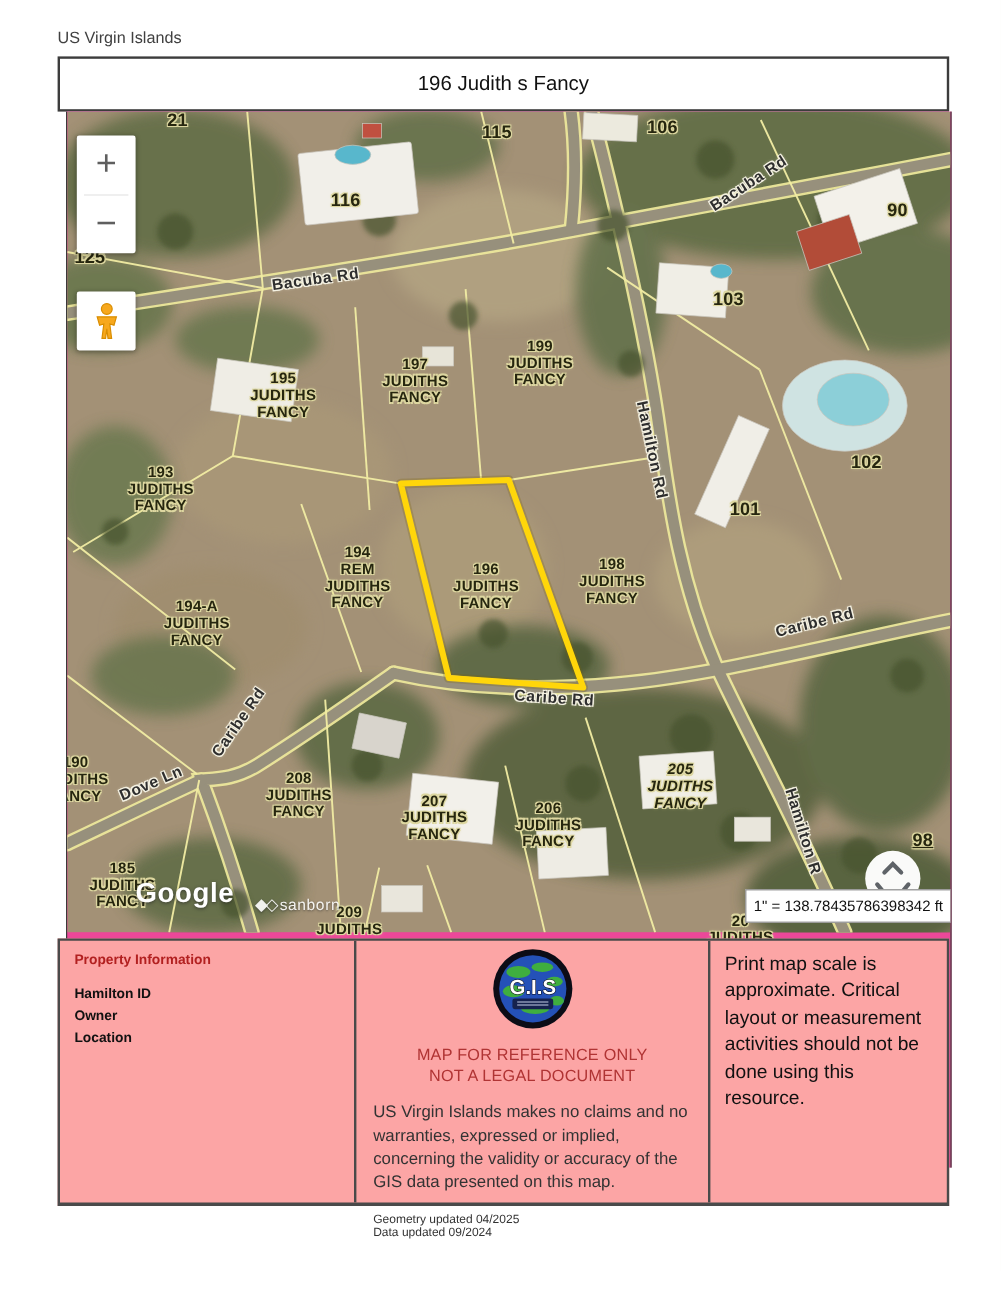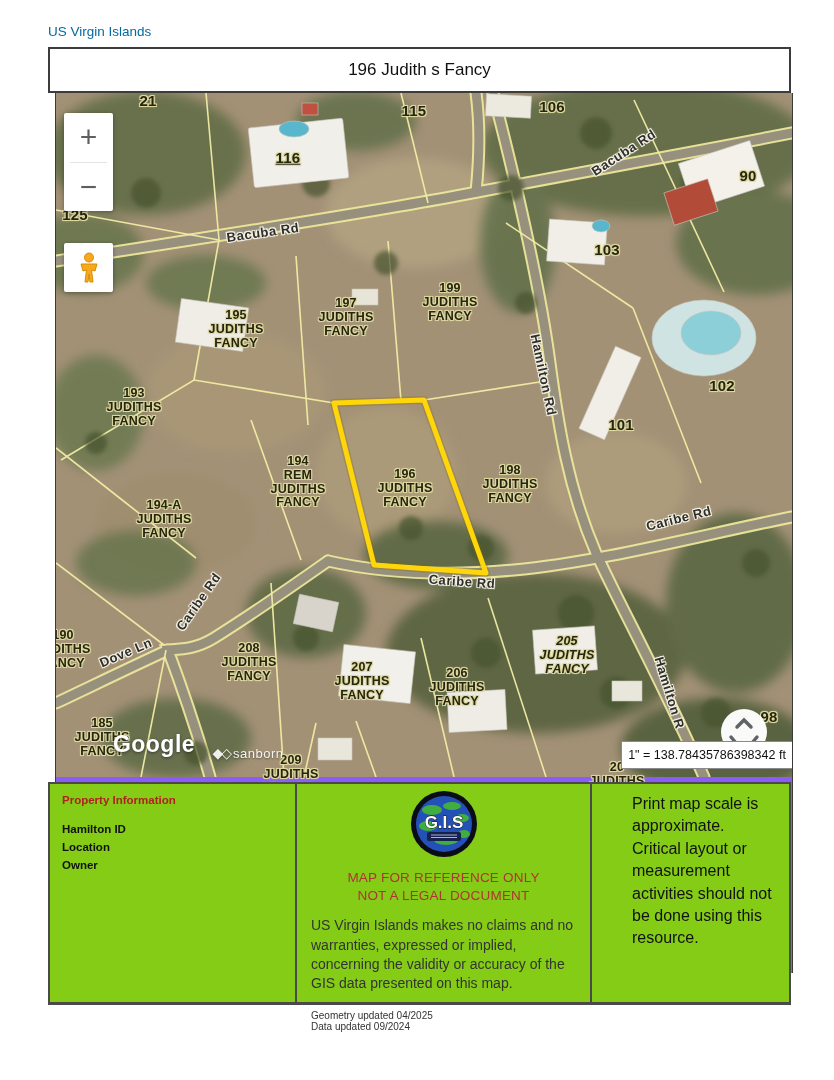--- a/index.html
+++ b/index.html
@@ -1,27 +1,27 @@
 <!DOCTYPE html>
 <html><head>
 <meta charset="utf-8">
 <style>
   html,body{margin:0;padding:0;background:#fff;}
   .page{position:relative;width:834px;height:1080px;background:#fff;
         font-family:"Liberation Sans",sans-serif;overflow:hidden;}
 
   
-  .region-label{position:absolute;left:48px;top:24px;font-size:13.5px;color:#0369a1;}
+  .region-label{position:absolute;left:48px;top:24px;font-size:13.5px;color:#404040;}
   .title-box{position:absolute;left:48px;top:47px;width:739px;height:42px;
              border:2px solid #3c3c3c;background:#fff;display:flex;align-items:center;justify-content:center;}
   .title-box .title{font-size:17px;color:#111;}
 
   
   .map{position:absolute;left:55px;top:93px;width:736px;height:880px;overflow:hidden;
-       background:#8b5cf6;border-left:1px solid #3a3a3a;border-right:1px solid #3a3a3a;}
+       background:#ec4899;border-left:1px solid #3a3a3a;border-right:1px solid #3a3a3a;}
   .map svg.art{position:absolute;left:0;top:0;}
 
   .map-label{position:absolute;transform:translate(-50%,-50%);font-weight:bold;text-align:center;
              white-space:pre-line;line-height:1.1;color:#26260f;letter-spacing:.2px;pointer-events:none;
              text-shadow:-1px -1px 0 #ddd7a0,1px -1px 0 #ddd7a0,-1px 1px 0 #ddd7a0,1px 1px 0 #ddd7a0,0 0 3px #ddd7a0;}
   .map-label.parcel{font-size:12.5px;}
   .map-label.num{font-size:15px;}
   .map-label.road{color:#2e2e2e;font-size:13px;letter-spacing:.6px;
              text-shadow:-1px -1px 0 #f4f1e2,1px -1px 0 #f4f1e2,-1px 1px 0 #f4f1e2,1px 1px 0 #f4f1e2,0 0 3px #f4f1e2;}
 
@@ -40,33 +40,33 @@
             font-size:13px;color:#fff;opacity:.9;text-shadow:0 1px 2px rgba(40,40,40,.7);letter-spacing:.5px;}
   .sanborn .dia{font-size:14px;letter-spacing:-2px;margin-right:3px;}
 
   .compass{position:absolute;left:664px;top:615px;width:48px;height:48px;}
   .scale-box{position:absolute;left:565px;top:648px;width:170px;height:26px;background:#fff;
             border:1px solid #8a8a8a;display:flex;align-items:center;justify-content:center;
             font-size:12.5px;color:#111;white-space:nowrap;}
 
   
   .footer{position:absolute;left:48px;top:782px;width:739px;height:218px;
-          border:2px solid #4a4a4a;border-bottom-width:3px;display:flex;background:#84cc16;}
+          border:2px solid #4a4a4a;border-bottom-width:3px;display:flex;background:#fca5a5;}
   .fcell{box-sizing:border-box;}
   .fcell.left{width:247px;border-right:2px solid #4a4a4a;padding:10px 12px;}
   .fcell.center{width:295px;border-right:2px solid #4a4a4a;padding:6px 14px;text-align:center;}
   .fcell.right{flex:1;padding:9px 12px;}
   .pi-heading{color:#b22020;font-weight:bold;font-size:11.5px;}
   .pi-fields{margin-top:15px;}
   .pfield{font-weight:bold;font-size:11.5px;color:#111;line-height:1.55;}
   .warning{color:#b03434;font-size:13.5px;line-height:1.35;margin-top:7px;letter-spacing:.2px;}
   .disclaimer{text-align:left;font-size:14px;color:#333;line-height:1.38;margin-top:11px;}
   .updated{text-align:left;font-size:10px;color:#333;margin-top:16px;}
   .updated2{text-align:left;font-size:10px;color:#333;margin-top:0;}
-  .scale-note{font-size:16px;color:#111;line-height:1.4;margin-left:28px;}
+  .scale-note{font-size:16px;color:#111;line-height:1.4;}
 </style>
 </head>
 <body>
 
 <div class="page">
 
   <div class="region-label">US Virgin Islands</div>
 
   <div class="title-box">
     <div class="title">196 Judith s Fancy</div>
@@ -196,21 +196,21 @@
       </g>
 
       <polygon points="278,310 368,307 430,480 318,472" fill="none" stroke="#7c6200" stroke-width="8" opacity="0.25" stroke-linejoin="round"></polygon>
       <polygon points="278,310 368,307 430,480 318,472" fill="none" stroke="#ffd60a" stroke-width="5" stroke-linejoin="round"></polygon>
     </svg>
 
     <div>
         <div class="map-label num" style="left: 92px; top: 8px; transform: translate(-50%, -50%);">21</div>
         <div class="map-label num" style="left: 358px; top: 18px; transform: translate(-50%, -50%);">115</div>
         <div class="map-label num" style="left: 496px; top: 14px; transform: translate(-50%, -50%);">106</div>
-        <div class="map-label num" style="left: 232px; top: 65px; transform: translate(-50%, -50%); text-decoration: underline;">116</div>
+        <div class="map-label num" style="left: 232px; top: 75px; transform: translate(-50%, -50%);">116</div>
         <div class="map-label num" style="left: 692px; top: 83px; transform: translate(-50%, -50%);">90</div>
         <div class="map-label num" style="left: 19px; top: 122px; transform: translate(-50%, -50%);">125</div>
         <div class="map-label num" style="left: 551px; top: 157px; transform: translate(-50%, -50%);">103</div>
         <div class="map-label parcel" style="left: 180px; top: 237px; transform: translate(-50%, -50%);">195
 JUDITHS
 FANCY</div>
         <div class="map-label parcel" style="left: 290px; top: 225px; transform: translate(-50%, -50%);">197
 JUDITHS
 FANCY</div>
         <div class="map-label parcel" style="left: 394px; top: 210px; transform: translate(-50%, -50%);">199
@@ -242,21 +242,21 @@
 FANCY</div>
         <div class="map-label parcel" style="left: 511px; top: 563px; transform: translate(-50%, -50%); font-style: italic;">205
 JUDITHS
 FANCY</div>
         <div class="map-label parcel" style="left: 306px; top: 589px; transform: translate(-50%, -50%);">207
 JUDITHS
 FANCY</div>
         <div class="map-label parcel" style="left: 401px; top: 595px; transform: translate(-50%, -50%);">206
 JUDITHS
 FANCY</div>
-        <div class="map-label num" style="left: 713px; top: 624px; transform: translate(-50%, -50%);">98</div>
+        <div class="map-label num" style="left: 713px; top: 608px; transform: translate(-50%, -50%); text-decoration: underline;">98</div>
         <div class="map-label parcel" style="left: 46px; top: 645px; transform: translate(-50%, -50%);">185
 JUDITHS
 FANCY</div>
         <div class="map-label parcel" style="left: 235px; top: 682px; transform: translate(-50%, -50%);">209
 JUDITHS
 FANCY</div>
         <div class="map-label parcel" style="left: 561px; top: 682px; transform: translate(-50%, -50%);">20
 JUDITHS</div>
         <div class="map-label road" style="left: 207px; top: 140px; transform: translate(-50%, -50%) rotate(-8deg);">Bacuba Rd</div>
         <div class="map-label road" style="left: 568px; top: 60px; transform: translate(-50%, -50%) rotate(-33deg);">Bacuba Rd</div>
@@ -300,22 +300,22 @@
     <div class="scale-box">
       <span>1" = 138.78435786398342 ft</span>
     </div>
   </div>
 
   <div class="footer">
     <div class="fcell left">
       <div class="pi-heading">Property Information</div>
       <div class="pi-fields">
           <div class="pfield">Hamilton ID</div>
+          <div class="pfield">Owner</div>
           <div class="pfield">Location</div>
-          <div class="pfield">Owner</div>
         </div>
     </div>
     <div class="fcell center">
       <svg width="68" height="68" viewBox="-34 -34 68 68">
         <circle r="33" fill="#0c0c16"></circle>
         <circle r="28" fill="#2451b8"></circle>
         <g fill="#3fae3f">
           <ellipse cx="-12" cy="-14" rx="10" ry="5"></ellipse>
           <ellipse cx="8" cy="-18" rx="9" ry="4"></ellipse>
           <ellipse cx="18" cy="-6" rx="7" ry="4"></ellipse>

